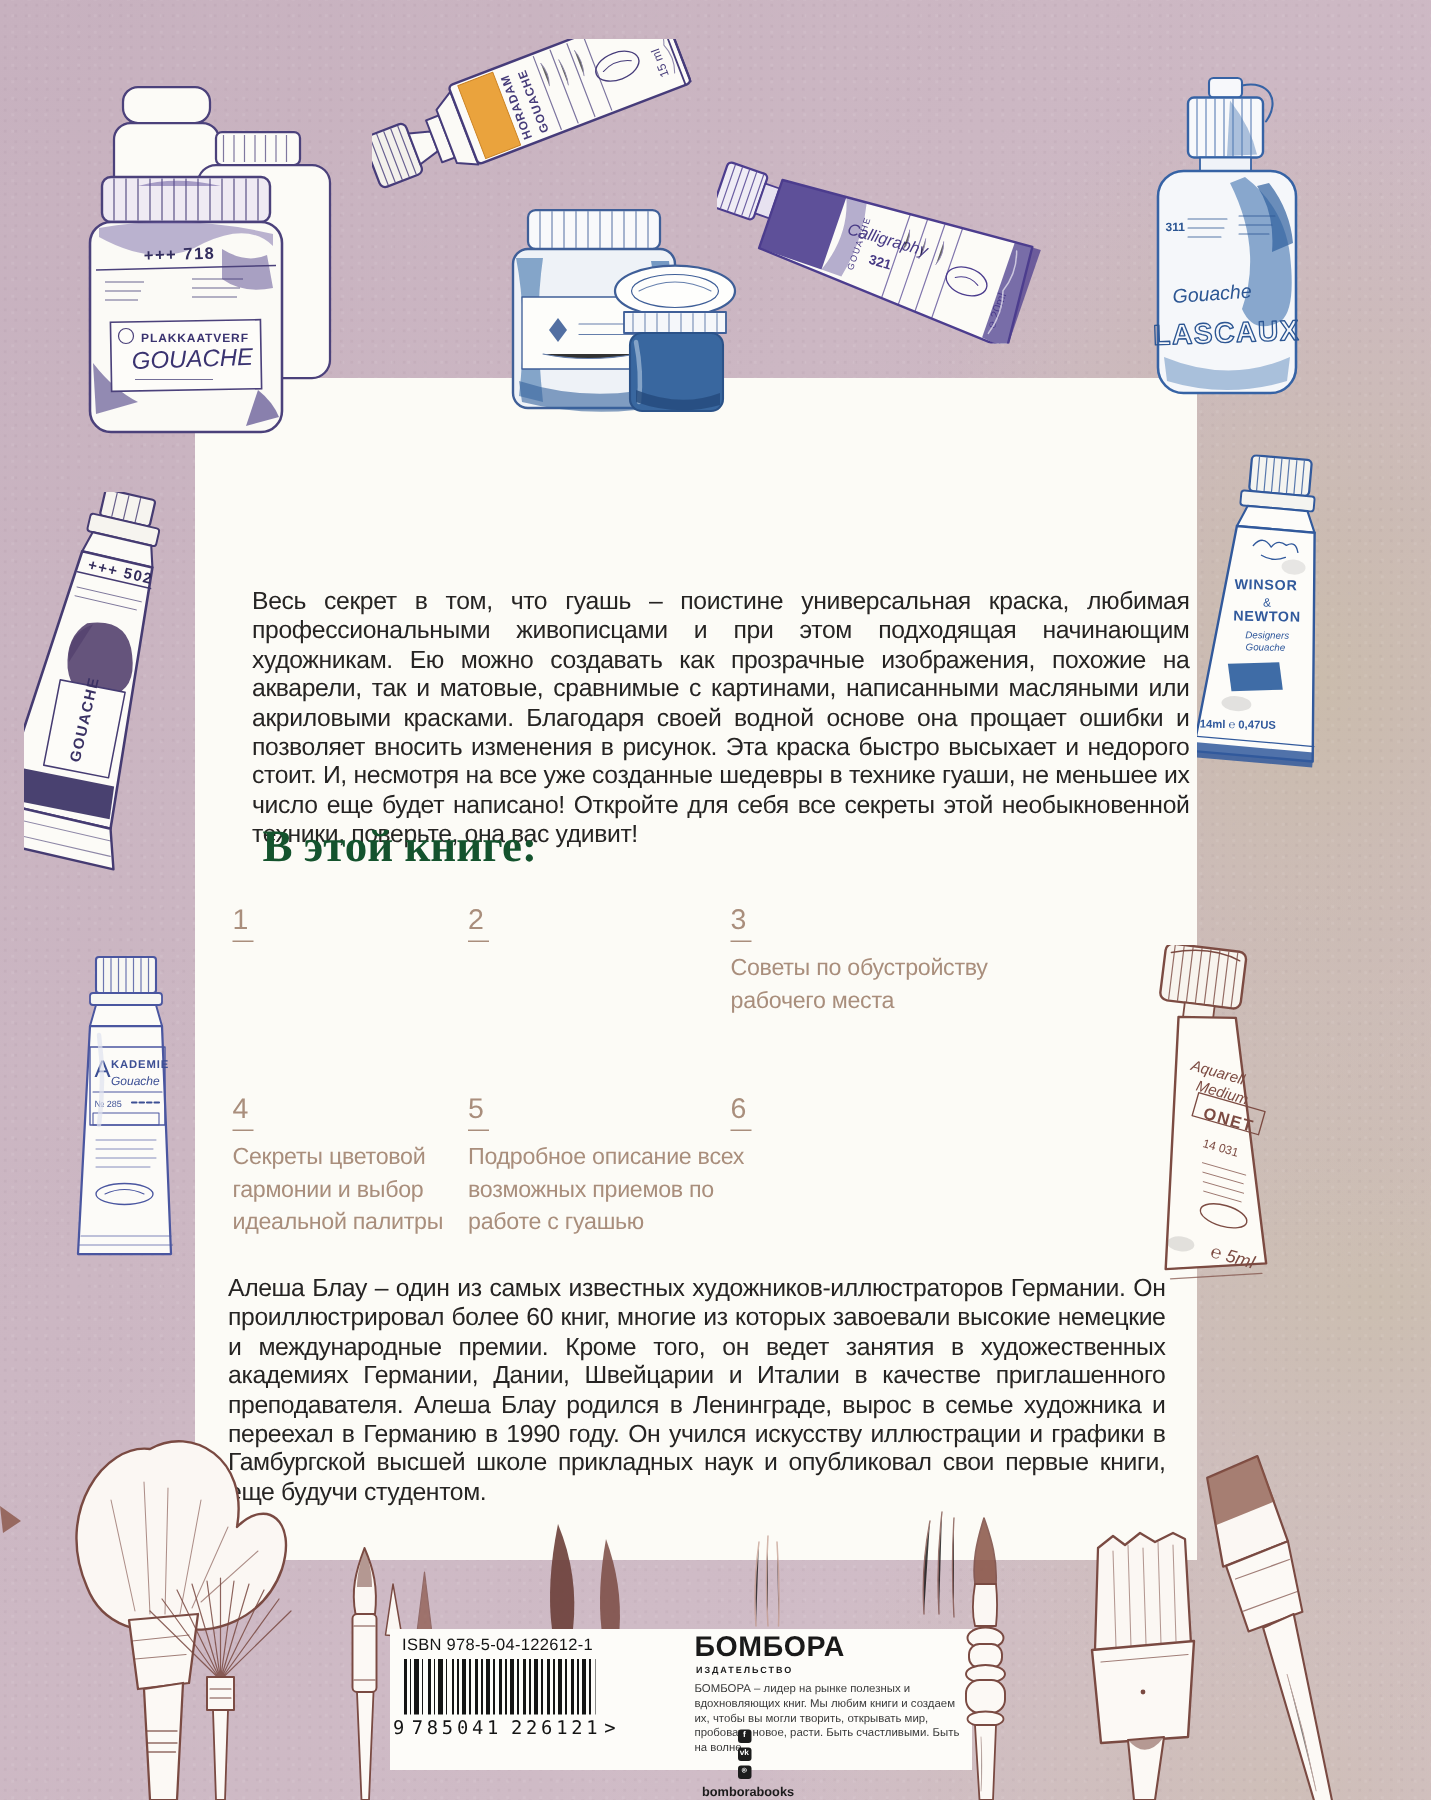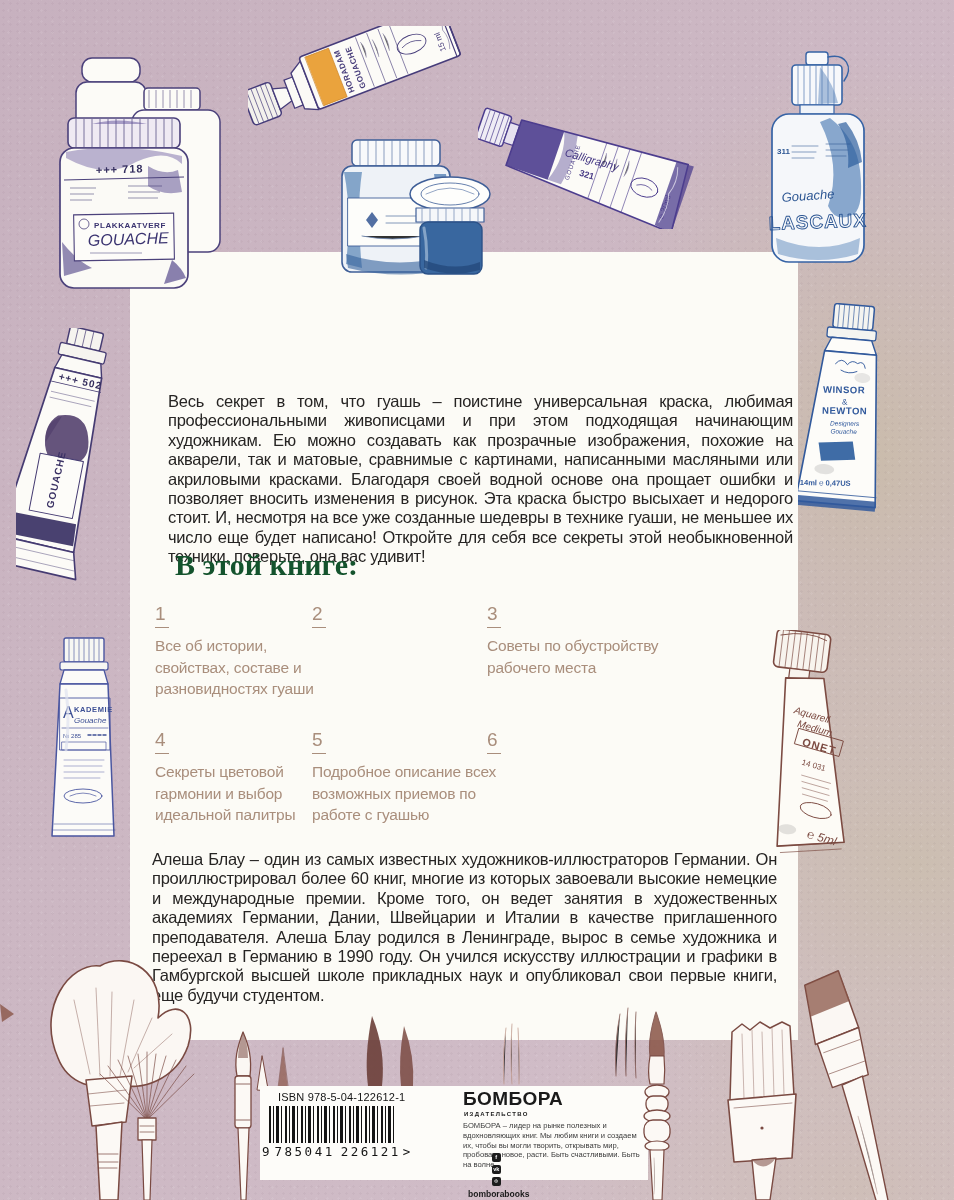--- a/index.html
+++ b/index.html
@@ -20,21 +20,21 @@
     font-size:27px;line-height:32px;color:#1d1a19;letter-spacing:.2px;}
   .bodytext{left:22px;top:124px;width:625px;margin:16px;font-size:16.5px;line-height:19.4px;color:#262423;
     text-align:justify;letter-spacing:-.25px;}
   .inbook{left:45px;top:296px;margin:0;font-family:"Liberation Serif",serif;font-weight:600;font-size:30px;color:#14532d;}
   .item{color:#a98e7c;}
   .item .num{font-size:19px;line-height:19px;}
   .item .rule{width:14px;border-top:1.6px solid #a98e7c;margin:4px 0 7px 0;}
   .item .txt{font-size:15.5px;line-height:21.6px;letter-spacing:-.2px;}
   .bio{left:22px;top:598px;width:625px;margin:0;font-size:16.5px;line-height:19.4px;color:#262423;text-align:justify;letter-spacing:-.25px;}
   .footerbox{left:260px;top:1086px;width:388px;height:94px;background:#fdfcf9;z-index:6;}
-  .isbn{left:18px;top:5px;font-size:11px;color:#141414;letter-spacing:.2px;text-align:right;}
+  .isbn{left:8px;top:5px;font-size:11px;color:#141414;letter-spacing:.2px;text-align:right;}
   .bars{left:9px;top:20px;width:128px;height:37px;
     background:repeating-linear-gradient(90deg,#141414 0 2px,transparent 2px 4px,#141414 4px 5px,transparent 5px 7px,#141414 7px 10px,transparent 10px 12px,#141414 12px 13px,transparent 13px 16px);}
   .digits{left:2px;top:58px;width:150px;display:flex;align-items:baseline;font-family:"DejaVu Sans Mono",monospace;font-size:12.5px;color:#141414;}
   .digits .d9{margin-right:5px;}
   .digits .g{letter-spacing:2.5px;}
   .digits .g2{margin-left:6px;}
   .digits .arr{margin-left:2px;}
   .pubname{left:203px;top:2px;font-size:19px;font-weight:800;color:#1a1a1a;letter-spacing:.4px;}
   .pubsub{left:204px;top:25px;font-size:6px;font-weight:700;letter-spacing:1.3px;color:#1a1a1a;}
   .blurb{left:203px;top:35px;width:180px;font-size:7.6px;line-height:9.8px;color:#3a3a3a;text-align:left;}
@@ -53,21 +53,20 @@
 
   <div class="abs bg"></div>
 
   <div class="abs panel">
     <p class="abs bodytext">Весь секрет в том, что гуашь – поистине универсальная краска, любимая профессиональными живописцами и при этом подходящая начинающим художникам. Ею можно создавать как прозрачные изображения, похожие на акварели, так и матовые, сравнимые с картинами, написанными масляными или акриловыми красками. Благодаря своей водной основе она прощает ошибки и позволяет вносить изменения в рисунок. Эта краска быстро высыхает и недорого стоит. И, несмотря на все уже созданные шедевры в технике гуаши, не меньшее их число еще будет написано! Откройте для себя все секреты этой необыкновенной техники, поверьте, она вас удивит!</p>
     <h2 class="abs inbook">В этой книге:</h2>
 
     <div class="abs item" style="left:25px;top:352px;width:162px;">
       <div class="num">1</div>
       <div class="rule"></div>
-      <div class="txt">Все об истории, свойствах, составе и разновидностях гуаши</div>
     </div>
     <div class="abs item" style="left:182px;top:352px;width:178px;">
       <div class="num">2</div>
       <div class="rule"></div>
     </div>
     <div class="abs item" style="left:357px;top:352px;width:178px;">
       <div class="num">3</div>
       <div class="rule"></div>
       <div class="txt">Советы по обустройству рабочего места</div>
     </div>

